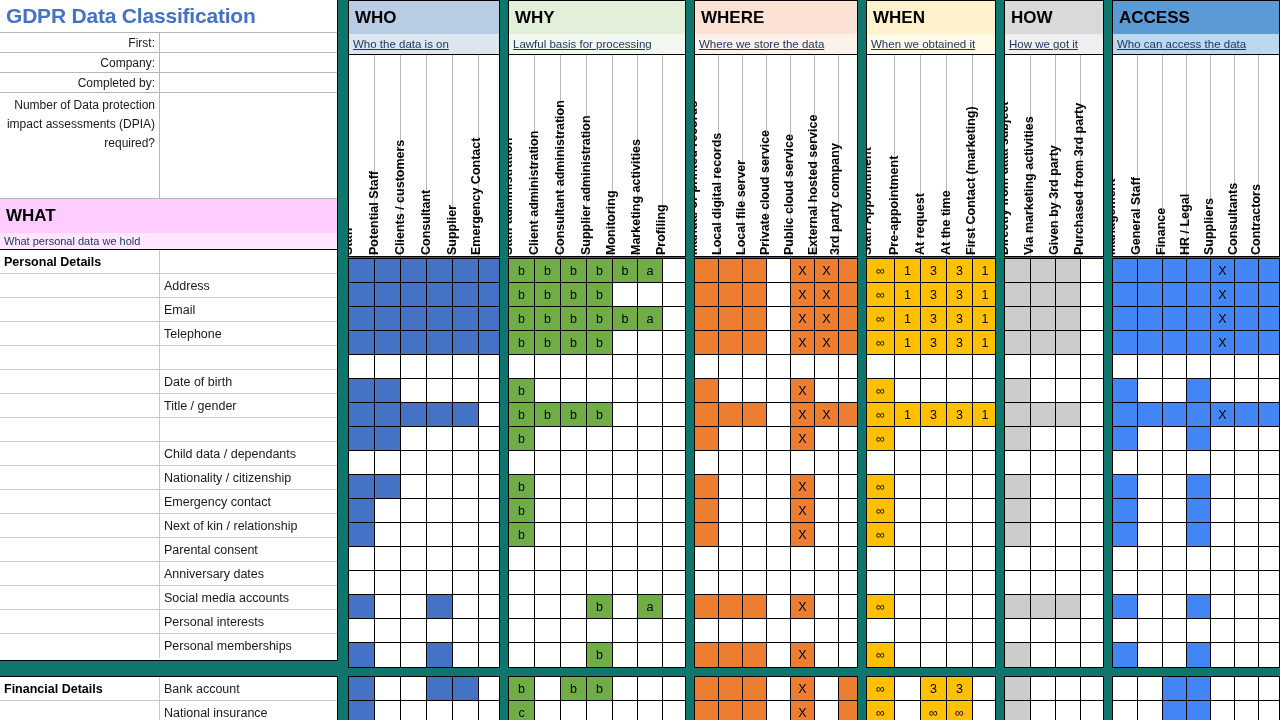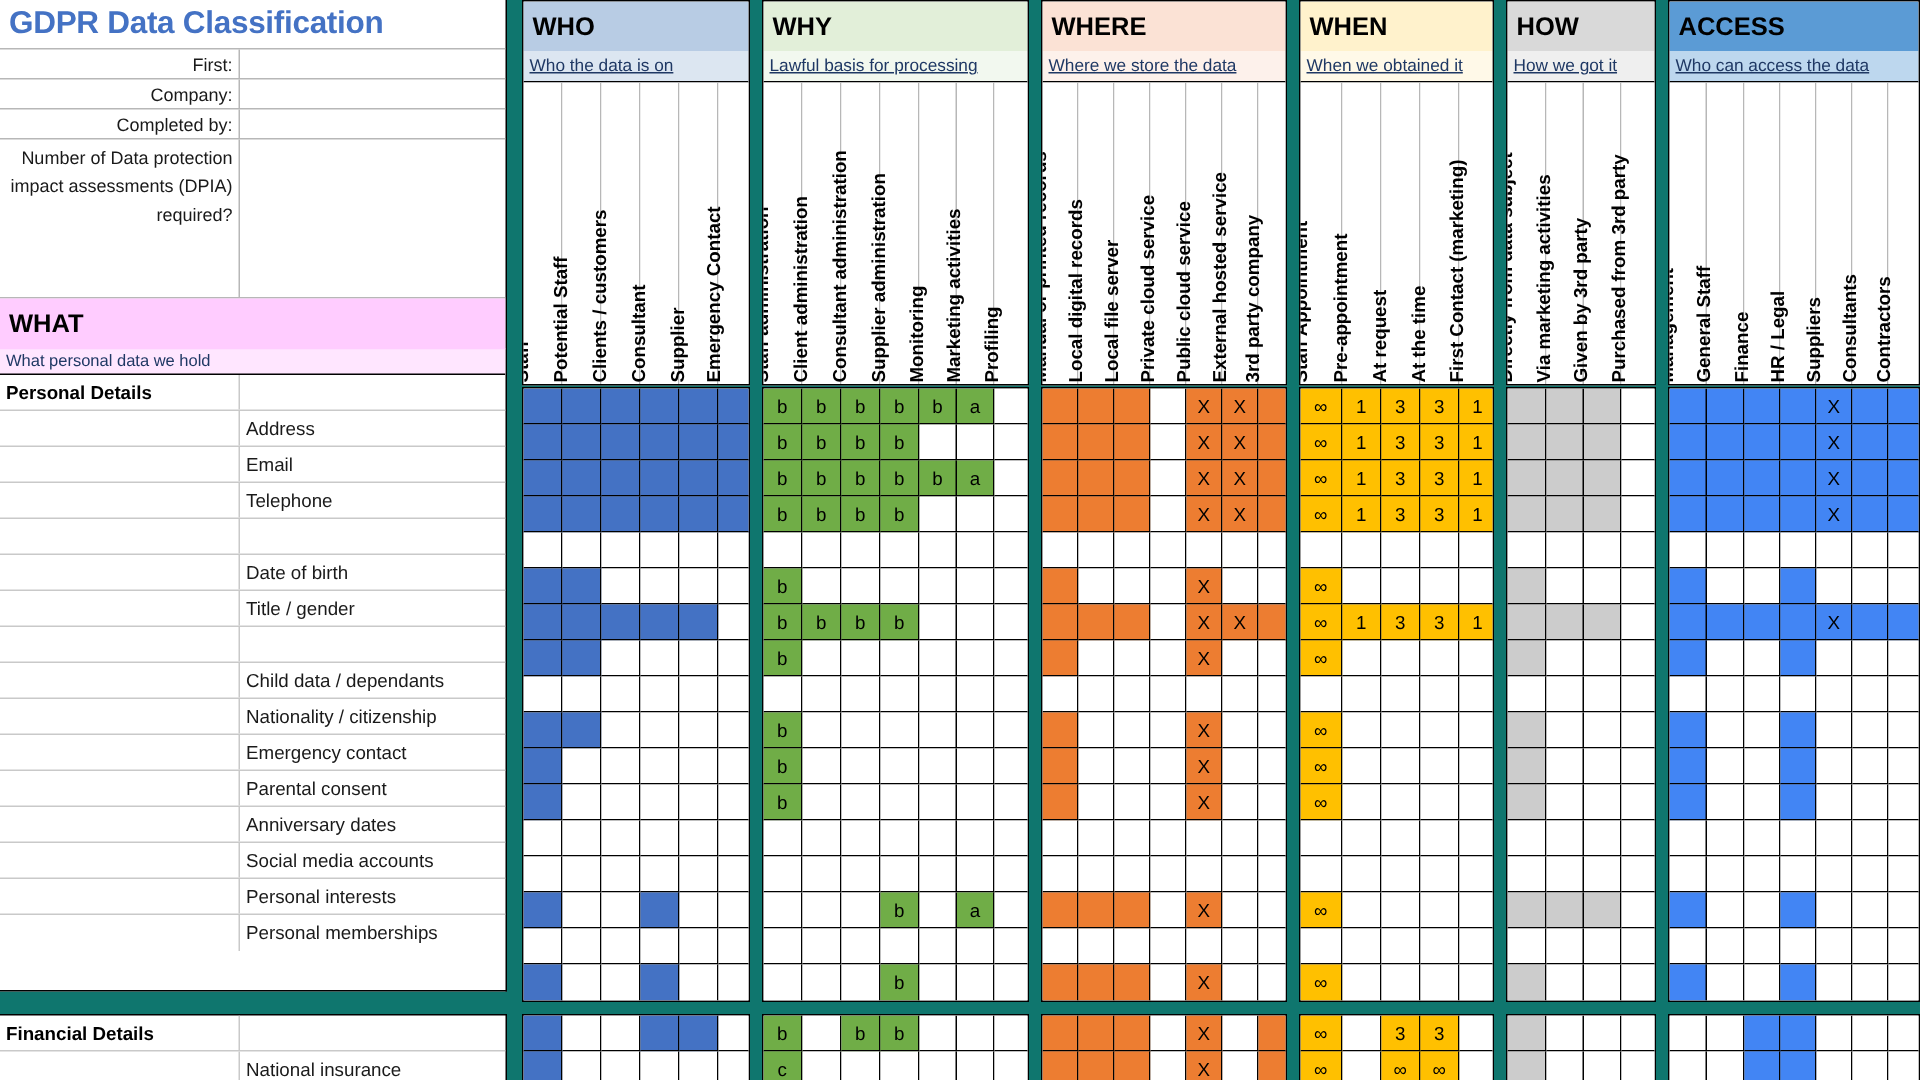--- a/index.html
+++ b/index.html
@@ -211,20 +211,24 @@
         <div class="lbl-row">
           <div class="lbl-group"></div>
           <div class="lbl-item">Nationality / citizenship</div>
         </div>
         <div class="lbl-row">
           <div class="lbl-group"></div>
           <div class="lbl-item">Emergency contact</div>
         </div>
         <div class="lbl-row">
           <div class="lbl-group"></div>
+          <div class="lbl-item">Next of kin / relationship</div>
+        </div>
+        <div class="lbl-row">
+          <div class="lbl-group"></div>
           <div class="lbl-item">Parental consent</div>
         </div>
         <div class="lbl-row">
           <div class="lbl-group"></div>
           <div class="lbl-item">Anniversary dates</div>
         </div>
         <div class="lbl-row">
           <div class="lbl-group"></div>
           <div class="lbl-item">Social media accounts</div>
         </div>
@@ -236,20 +240,21 @@
           <div class="lbl-group"></div>
           <div class="lbl-item">Personal memberships</div>
         </div>
       </div>
   </div>
 
   <div class="block" id="infoPanel2">
     <div id="labelRows2">
         <div class="lbl-row">
           <div class="lbl-group">Financial Details</div>
+          <div class="lbl-item">Bank account</div>
         </div>
         <div class="lbl-row">
           <div class="lbl-group"></div>
           <div class="lbl-item">National insurance</div>
         </div>
       </div>
   </div>
 
   <div id="sectionsHost">
       <div class="sec" style="left: 348px; width: 152px; height: 257px;">

